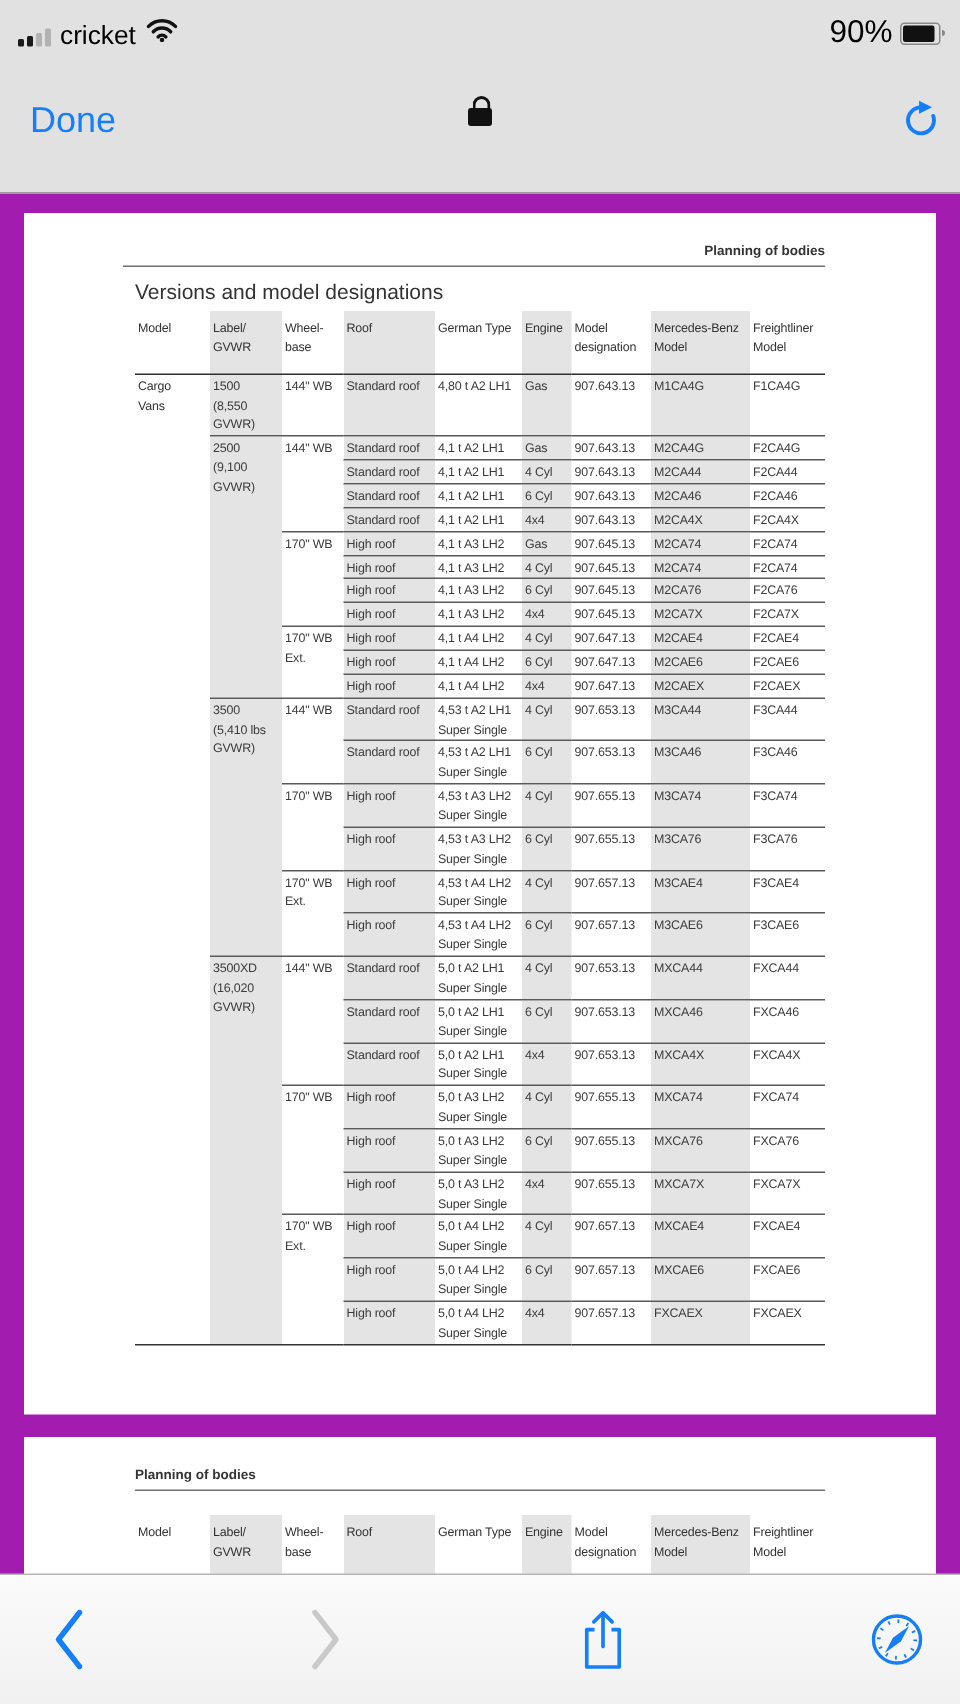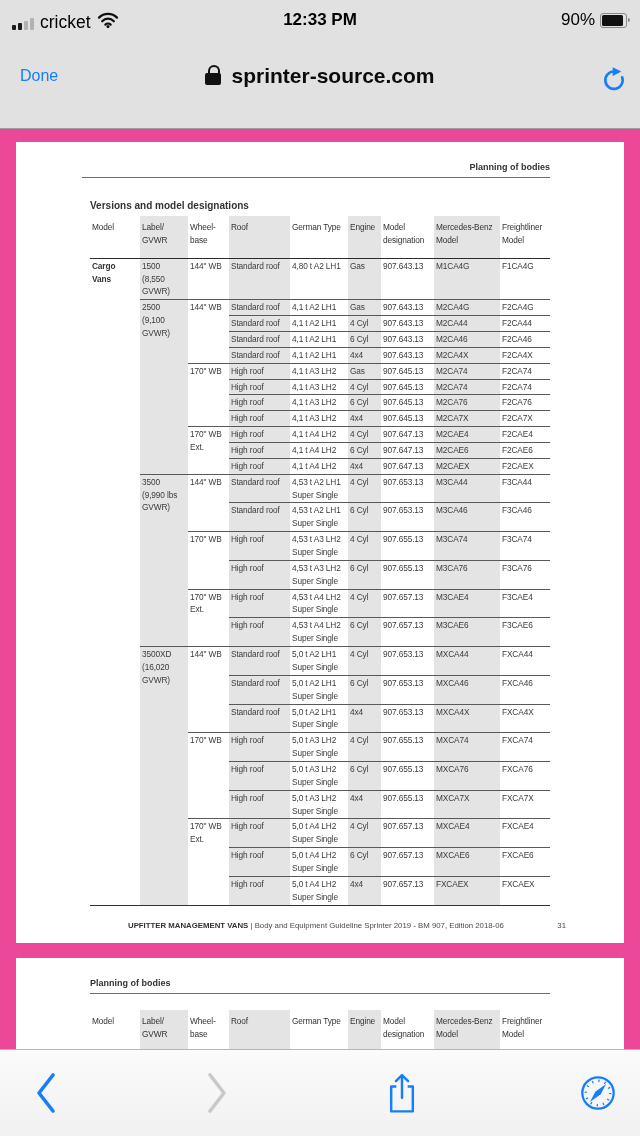--- a/index.html
+++ b/index.html
@@ -11,52 +11,52 @@
   .status-bar { position:relative; height:40px; color:#000; }
   .sb-left { position:absolute; left:12px; top:10px; display:flex; align-items:flex-end; gap:6px; }
   .signal { display:flex; align-items:flex-end; gap:2px; height:12px; }
   .signal i { display:block; width:4px; border-radius:1px; background:#b2b2b2; }
   .signal i.on { background:#1a1a1a; }
   .s1{height:5px}.s2{height:7px}.s3{height:9px}.s4{height:12px}
   .carrier { font-size:17.5px; line-height:18px; position:relative; top:1px; }
   .wifi { position:relative; top:2px; }
   .sb-time { position:absolute; left:0; right:0; top:10px; text-align:center; font-weight:bold; font-size:17px; }
   .sb-right { position:absolute; right:10px; top:10px; display:flex; align-items:center; gap:5px; }
-  .pct { font-size:17px; }
+  .pct { font-size:21px; }
   .battery { display:flex; align-items:center; }
   .battery-body { width:23px; height:11px; border:1px solid #8a8a8a; border-radius:3px; padding:1px; box-sizing:content-box; }
   .battery-fill { display:block; height:11px; width:90%; background:#111; border-radius:1.5px; }
   .battery-tip { width:2px; height:4px; background:#8a8a8a; border-radius:0 2px 2px 0; margin-left:1px; }
 
   .url-bar { position:absolute; top:40px; left:0; right:0; height:88px; }
-  .done-btn { position:absolute; left:20px; top:27px; font-size:16px; color:#157efb; cursor:pointer; }
+  .done-btn { position:absolute; left:20px; top:27px; font-size:24px; color:#157efb; cursor:pointer; }
   .url-center { position:absolute; left:70px; right:70px; top:24px; display:flex; justify-content:center; align-items:center; gap:10px; }
   .url-text { font-size:21px; font-weight:bold; color:#0b0b0b; white-space:nowrap; }
   .lock { position:relative; width:16px; height:22px; }
   .lock-shackle { position:absolute; left:2.5px; top:0; width:8px; height:10px; border:2.5px solid #111; border-bottom:none; border-radius:6px 6px 0 0; }
   .lock-body { position:absolute; left:0; top:8px; width:16px; height:12px; background:#111; border-radius:2px; }
   .refresh-btn { position:absolute; right:13px; top:25px; cursor:pointer; }
 
   
-  .pdf-area { position:absolute; top:129px; left:0; right:0; bottom:86px; background:#ec4899; overflow:hidden; }
+  .pdf-area { position:absolute; top:129px; left:0; right:0; bottom:86px; background:#a21caf; overflow:hidden; }
   .pdf-page { width:608px; margin:0 auto; background:#fff; box-sizing:border-box; padding:20px 74px 0 74px; }
   .page-1 { margin-top:13px; height:801px; position:relative; }
   .page-2 { margin-top:15px; height:220px; }
 
   .running-header-1 { text-align:right; font-weight:bold; font-size:9px; color:#333; padding-bottom:5px; border-bottom:1px solid #6e6e6e; margin-left:-8px; }
   .running-header-2 { text-align:left; font-weight:bold; font-size:9px; color:#333; padding-bottom:5px; border-bottom:1px solid #6e6e6e; }
-  .section-title { margin-top:22px; margin-bottom:5px; font-weight:bold; font-size:10px; color:#333; }
+  .section-title { margin-top:8px; margin-bottom:5px; font-weight:normal; font-size:14px; color:#333; }
   .page-2 .tbl-wrap { margin-top:16px; }
 
   table.pdf-table { border-collapse:collapse; table-layout:fixed; width:460px; font-size:8.3px; line-height:1.55; color:#3b3b3b; border-bottom:1.5px solid #333; }
   .pdf-table th, .pdf-table td { padding:1px 2px; vertical-align:top; text-align:left; white-space:pre-line; letter-spacing:-0.12px; overflow:hidden; }
   .pdf-table th { font-weight:normal; color:#333; border-bottom:1.8px solid #2b2b2b; padding-top:5px; padding-bottom:11px; }
   .pdf-table tbody td { border-top:1px solid #595959; }
   .shade { background:#e4e4e4; }
-  .model-col { font-weight:bold; color:#333; }
+  .model-col { font-weight:normal; color:#333; }
 
   .page-footer { position:absolute; left:74px; right:58px; bottom:13px; display:flex; align-items:baseline; font-size:7.8px; color:#4a4a4a; }
   .footer-text { flex:1; padding-left:38px; }
   .footer-brand { font-weight:bold; color:#333; }
   .footer-page { margin-left:10px; }
 
   
   .toolbar { position:absolute; bottom:0; left:0; right:0; height:86px; background:linear-gradient(#fbfbfb,#f1f1f1); border-top:1px solid #b6b6b6; z-index:20; }
   .tb-btn { position:absolute; top:50%; transform:translate(-50%,-50%); cursor:pointer; line-height:0; }
   .tb-back { left:46px; } .tb-fwd { left:217px; } .tb-share { left:402px; } .tb-safari { left:598px; }
@@ -78,40 +78,38 @@
         <span class="carrier">cricket</span>
         <span class="wifi">
           <svg width="22" height="16" viewBox="0 0 22 16">
             <path d="M2 5.6 a12.6 12.6 0 0 1 18 0" fill="none" stroke="#111" stroke-width="2.3" stroke-linecap="round"></path>
             <path d="M5.2 9.2 a8 8 0 0 1 11.6 0" fill="none" stroke="#111" stroke-width="2.3" stroke-linecap="round"></path>
             <path d="M8.4 12.6 a3.7 3.7 0 0 1 5.2 0" fill="none" stroke="#111" stroke-width="2.3" stroke-linecap="round"></path>
             <circle cx="11" cy="14.6" r="1.5" fill="#111"></circle>
           </svg>
         </span>
       </div>
-      <div class="sb-time">12:33 PM</div>
       <div class="sb-right">
         <span class="pct">90%</span>
         <span class="battery">
           <span class="battery-body">
               <span class="battery-fill"></span>
             </span>
           <span class="battery-tip"></span>
         </span>
       </div>
     </div>
 
     <div class="url-bar">
       <span class="done-btn">Done</span>
       <span class="url-center">
         <span class="lock">
           <span class="lock-shackle"></span>
             <span class="lock-body"></span>
         </span>
-        <span class="url-text">sprinter-source.com</span>
       </span>
       <span class="refresh-btn">
         <svg width="26" height="27" viewBox="0 0 30 30">
           <path d="M15 7 A10 10 0 1 0 24.4 13.6" fill="none" stroke="#157efb" stroke-width="3" stroke-linecap="round"></path>
           <path d="M13.5 2 L13.5 12 L23.5 7 Z" fill="#157efb"></path>
         </svg>
       </span>
     </div>
   </div>
 
@@ -256,21 +254,21 @@
             <tr>
               <td class="shade">High roof</td>
               <td>4,1 t A4 LH2</td>
               <td class="shade">4x4</td>
               <td>907.647.13</td>
               <td class="shade">M2CAEX</td>
               <td>F2CAEX</td>
             </tr>
             <tr>
               <td class="shade" rowspan="6">3500
-(9,990 lbs
+(5,410 lbs
 GVWR)</td>
               <td rowspan="2">144" WB</td>
               <td class="shade">Standard roof</td>
               <td>4,53 t A2 LH1
 Super Single</td>
               <td class="shade">4 Cyl</td>
               <td>907.653.13</td>
               <td class="shade">M3CA44</td>
               <td>F3CA44</td>
             </tr>
@@ -406,28 +404,20 @@
               <td>5,0 t A4 LH2
 Super Single</td>
               <td class="shade">4x4</td>
               <td>907.657.13</td>
               <td class="shade">FXCAEX</td>
               <td>FXCAEX</td>
             </tr>
           </tbody>
       </table>
 
-      <div class="page-footer">
-        <span class="footer-text">
-          <span class="footer-brand">UPFITTER MANAGEMENT VANS</span>
-          <span>|</span>
-          <span>Body and Equipment Guideline Sprinter 2019 - BM 907, Edition 2018-06</span>
-        </span>
-        <span class="footer-page">31</span>
-      </div>
     </div>
 
     <div class="pdf-page page-2">
       <div class="running-header-2">Planning of bodies</div>
       <div class="tbl-wrap">
         <table class="pdf-table" id="versions-table-2">
           <colgroup>
             <col style="width:50px">
               <col style="width:48px">
               <col style="width:41px">

